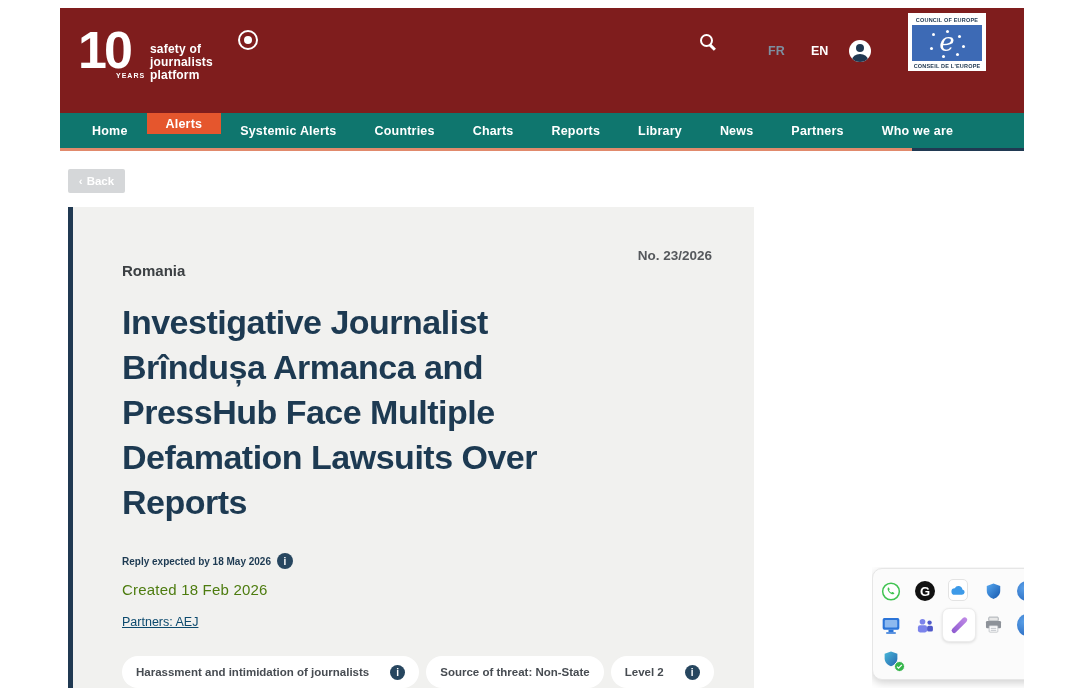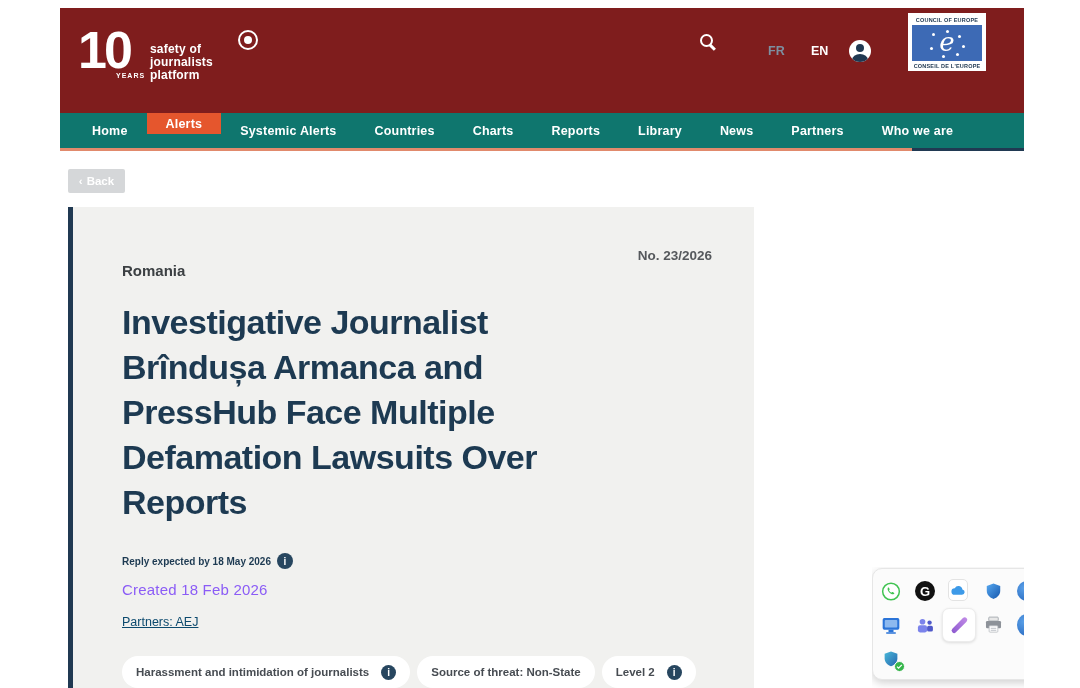--- a/index.html
+++ b/index.html
@@ -51,24 +51,24 @@
   
   .card { position:absolute; left:8px; top:207px; width:686px; height:481px; background:#f1f1ef; border-left:5px solid #203952; }
   .card-meta-country { position:absolute; left:49px; top:39px; font-size:15px; font-weight:bold; color:#3c4043;margin-top:16px; }
   .card-meta-number  { position:absolute; right:42px; top:41px; font-size:13.5px; font-weight:bold; color:#55585c; }
   .card-title { position:absolute; left:49px; top:93px; width:505px; font-size:34px; line-height:45px; font-weight:bold;
                 color:#1d3a52; letter-spacing:-.5px; }
   .reply-row { position:absolute; left:49px; top:346px; display:flex; align-items:center; gap:6px; }
   .reply-text { font-size:10px; font-weight:bold; color:#1d3a52; }
   .info-icon { width:16px; height:16px; border-radius:50%; background:#27465f; color:#fff; font-size:10px; font-weight:bold;
                display:inline-flex; align-items:center; justify-content:center; cursor:pointer; flex:0 0 auto; }
-  .created-text  { position:absolute; left:49px; top:374px; font-size:15px; color:#8b5cf6; letter-spacing:.2px; }
+  .created-text  { position:absolute; left:49px; top:374px; font-size:15px; color:#4d7c0f; letter-spacing:.2px; }
   .partners-text { position:absolute; left:49px; top:408px; font-size:12.5px; color:#0c4a6e;text-decoration:underline; }
   .tags-row { position:absolute; left:49px; top:449px; display:flex; gap:7px; }
-  .tag-pill { height:32px; background:#fff; border-radius:16px; padding:0 14px; display:flex; align-items:center; gap:12px;
+  .tag-pill { height:32px; background:#fff; border-radius:16px; padding:0 14px; display:flex; align-items:center; gap:21px;
               font-size:11.5px; font-weight:bold; color:#474c52; white-space:nowrap; }
   .tag-pill .info-icon { width:15px; height:15px; }
 
   
   .tray-clip { position:absolute; left:872px; top:567px; width:152px; height:121px; overflow:hidden; }
   .tray-popup { position:absolute; left:0; top:1px; width:172px; height:112px; background:#fbfbfb; border:1px solid #e6e6e6;
                 border-radius:10px; box-shadow:0 3px 8px rgba(0,0,0,.18); }
   .tray-icon { position:absolute; width:20px; height:20px; display:flex; align-items:center; justify-content:center; cursor:pointer; }
   .grammarly-circle { width:20px; height:20px; border-radius:50%; background:#111; color:#fff; font-size:13px; font-weight:bold;
                       display:flex; align-items:center; justify-content:center; }

